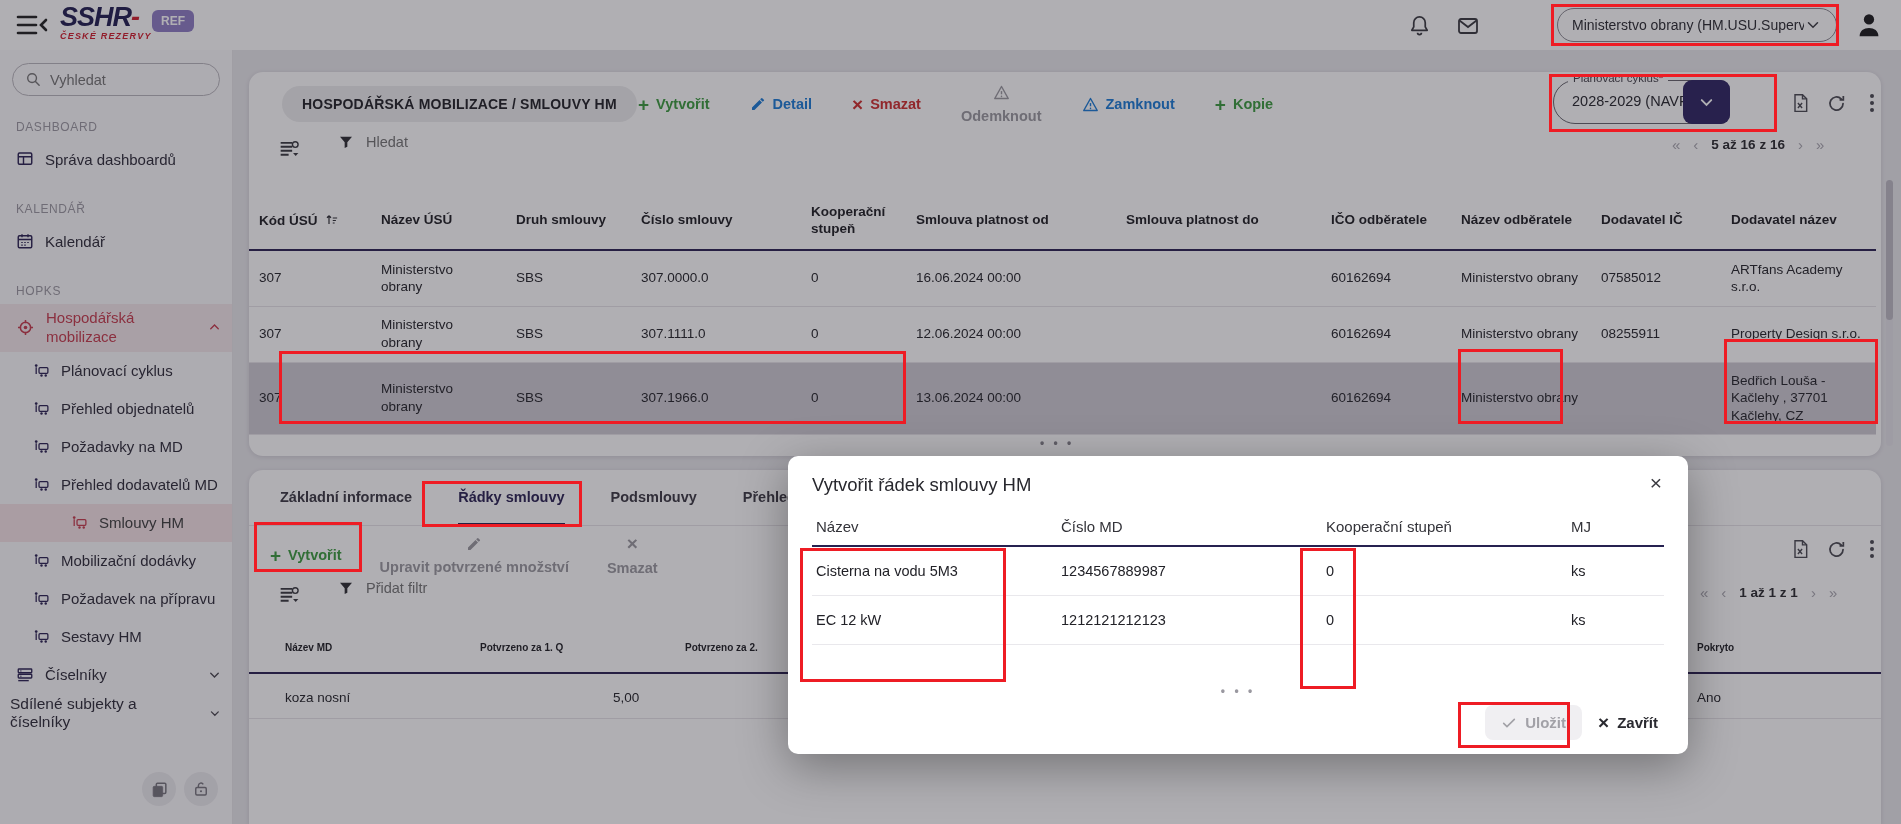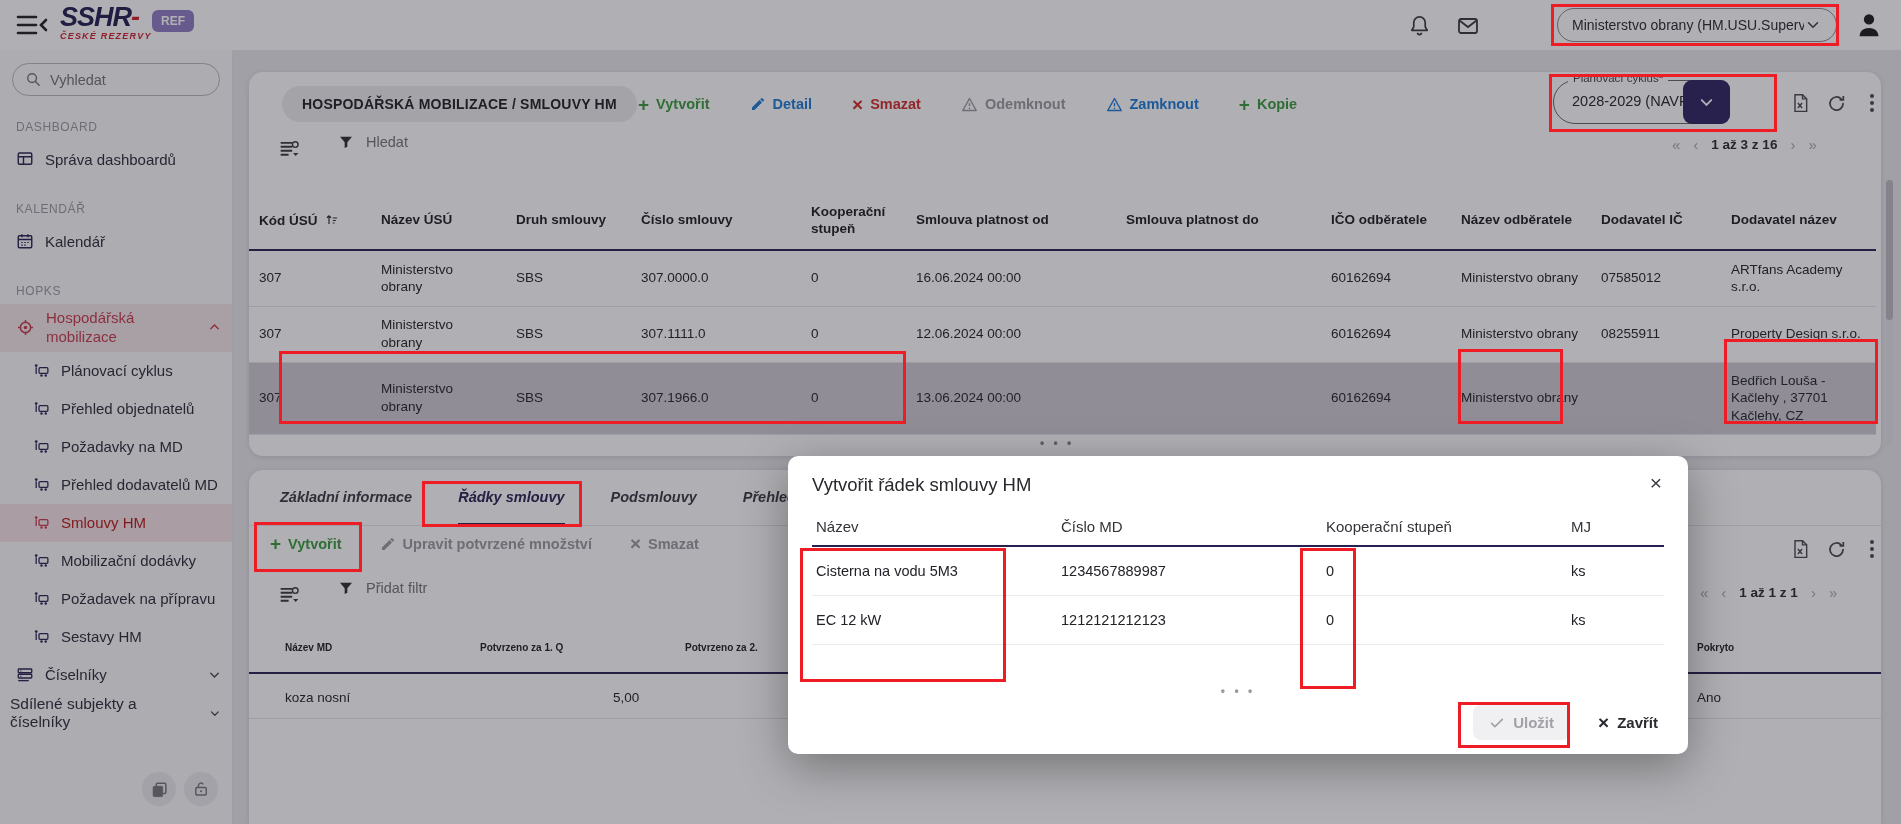--- a/index.html
+++ b/index.html
@@ -19,38 +19,38 @@
   .user-select .lbl { flex:1; white-space:nowrap; overflow:hidden; }
   .avatar { position:absolute; left:1854px; top:10px; }
 
   
   .sidebar { position:absolute; left:0; top:50px; width:233px; height:774px; background:#fbfafc; border-right:1px solid #e7e5e9; z-index:1; }
   .search-box { margin:13px 12px 0 12px; height:33px; border:1.3px solid #b9b7bd; border-radius:17px; display:flex; align-items:center; padding:0 12px; gap:8px; background:#fbfafc; }
   .search-box input { border:none; outline:none; background:transparent; font-size:14.5px; color:#555; width:150px; font-family:"Liberation Sans",sans-serif; }
   .nav-section { font-size:12px; color:#9b99a1; letter-spacing:.6px; margin:24px 0 6px 16px; }
   .nav-item { height:38px; display:flex; align-items:center; gap:11px; padding:0 10px 0 16px; font-size:15px; color:#2f2d3a; cursor:pointer; }
   .nav-sub { padding-left:33px; }
-  .nav-red { color:#b91c1c; }
+  .nav-red { color:#404040;justify-content:center; }
   .nav-active { background:#f6e4e7; }
   .hm-block { background:#f5e9ec; padding:5px 10px 5px 16px; display:flex; gap:11px; align-items:center; cursor:pointer; }
   .hm-label { font-size:15px; color:#c63c4e; line-height:1.25; width:130px; }
   .chev { margin-left:auto; }
   .side-foot { position:absolute; right:14px; bottom:18px; display:flex; gap:8px; }
   .icon-circle { width:34px; height:34px; border-radius:50%; background:#ecebef; display:flex; align-items:center; justify-content:center; cursor:pointer; }
 
   
   .card { position:absolute; background:#fff; border-radius:14px; box-shadow:0 1px 5px rgba(40,35,60,.14); z-index:1; }
   .card-top { left:249px; top:72px; width:1632px; height:384px; }
   .card-bottom { left:249px; top:470px; width:1632px; height:354px; border-radius:14px 14px 0 0; }
 
   
   .crumb-chip { position:absolute; left:282px; top:86px; height:36px; background:#ededee; border-radius:18px; display:flex; align-items:center; padding:0 20px; font-size:14px; font-weight:700; color:#232328; letter-spacing:.2px; z-index:2; }
   .tb-row { position:absolute; left:638px; top:86px; height:36px; display:flex; align-items:center; gap:40px; z-index:2; }
   .tbtn { display:inline-flex; align-items:center; gap:7px; font-size:14.5px; font-weight:700; cursor:pointer; white-space:nowrap; }
-  .t-green { color:#3d9c40; } .t-blue { color:#1c7cd6; } .t-red { color:#cf2f2f; } .t-gray { color:#9b9aa0; }
+  .t-green { color:#3d9c40; } .t-blue { color:#1c7cd6; } .t-red { color:#cf2f2f; } .t-gray { color:#9b9aa0;flex-direction:column; }
   .plus { font-size:19px; font-weight:700; line-height:1; }
   .xmark { font-size:19px; font-weight:700; line-height:1; }
 
   
   .cycle { position:absolute; left:1553px; top:80px; width:177px; height:44px; border:1.5px solid #67656d; border-radius:22px 10px 10px 22px; z-index:2; background:#fff; cursor:pointer; }
   .cycle-label { position:absolute; top:-9px; left:14px; background:#fff; padding:0 5px; font-size:11.5px; color:#46444c; }
   .cycle-star { color:#d21f2e; font-weight:700; }
   .cycle-value { line-height:41px; padding-left:18px; font-size:14.5px; color:#28282e; }
   .cycle-btn { position:absolute; right:-1px; top:-1px; width:47px; height:44px; background:#2e2563; border-radius:9px; display:flex; align-items:center; justify-content:center; }
   .util-icons { position:absolute; display:flex; gap:16px; align-items:center; z-index:2; }
@@ -72,21 +72,21 @@
   .grid tr.r { height:56px; cursor:pointer; }
   .grid tr.sel { background:#cecbd3; height:72px; }
   .sort-ic { vertical-align:-2px; margin-left:6px; }
   .expander { position:absolute; color:#85838b; font-size:12px; font-weight:700; letter-spacing:3px; z-index:2; cursor:pointer; }
 
   
   .sbar { position:absolute; width:7px; border-radius:4px; background:#e4e2e8; z-index:2; }
   .sbar .thumb { position:absolute; left:0; width:7px; border-radius:4px; background:#bdbbc4; }
 
   
-  .tabs { position:absolute; left:280px; top:470px; height:56px; display:flex; gap:46px; align-items:center; z-index:2;font-style:italic; }
+  .tabs { position:absolute; left:280px; top:470px; height:56px; display:flex; gap:46px; align-items:center; z-index:2; }
   .tab { font-size:14.5px; font-weight:700; color:#3c3a44; height:56px; display:flex; align-items:center; cursor:pointer; border-bottom:3px solid transparent; }
   .tab-active { color:#2b2353; border-bottom:3px solid #2b2353; }
   .tabs-line { position:absolute; left:249px; top:525px; width:1632px; height:1px; background:#e6e4e8; z-index:1; }
 
   .sub-toolbar { position:absolute; left:270px; top:534px; display:flex; gap:38px; align-items:center; z-index:2; }
 
   
   .bt-head { position:absolute; font-size:10px; font-weight:700; color:#1f1f24; z-index:2; }
   .bt-cell { position:absolute; font-size:13.5px; color:#26262b; z-index:2; }
   .bt-line-dark { position:absolute; left:249px; top:672px; width:1632px; height:2px; background:#2b2353; z-index:2; }
@@ -94,21 +94,21 @@
 
   
   .overlay { position:absolute; inset:0; background:rgba(28,25,38,.35); z-index:10; }
   .modal { position:absolute; left:788px; top:456px; width:900px; height:298px; background:#fff; border-radius:10px; box-shadow:0 12px 48px rgba(0,0,0,.35); z-index:20; }
   .modal-title { position:absolute; left:24px; top:18px; font-size:18.5px; color:#28282e; }
   .modal-close { position:absolute; right:26px; top:16px; font-size:21px; color:#3a3a40; cursor:pointer; line-height:1; }
   .mtable { position:absolute; left:24px; top:56px; width:852px; border-collapse:collapse; table-layout:fixed; }
   .mtable th { text-align:left; font-size:15px; font-weight:500; color:#333339; padding:6px 4px 10px 4px; border-bottom:2px solid #262150; }
   .mtable td { font-size:14.5px; color:#222228; padding:0 4px; height:49px; border-bottom:1px solid #e9e8ec; }
   .m-expander { position:absolute; left:0; right:0; top:228px; text-align:center; color:#9a98a0; font-size:12px; font-weight:700; letter-spacing:3px; cursor:pointer; }
-  .m-footer { position:absolute; right:30px; bottom:14px; display:flex; align-items:center; gap:28px;justify-content:space-between; }
+  .m-footer { position:absolute; right:30px; bottom:14px; display:flex; align-items:center; gap:16px;justify-content:space-between; }
   .btn-save { display:flex; align-items:center; gap:8px; background:#f0eff2; border-radius:8px; padding:9px 16px; font-size:15px; font-weight:700; color:#a2a1a7; cursor:default; }
   .btn-close { display:flex; align-items:center; gap:8px; font-size:15px; font-weight:700; color:#2a2a30; cursor:pointer; }
 
   
   .ann { position:absolute; border:3px solid #ee1c24; z-index:30; pointer-events:none; }
 </style>
 </head>
 <body>
 
 <div class="topbar">
@@ -387,21 +387,21 @@
 </div>
 <div class="filter-pill" style="left:322px; top:134px; width:1333px;">
   <svg viewBox="0 0 24 24" width="16" height="16">
       <path d="M3 4h18l-7 8.2V19l-4 2v-8.8L3 4z" fill="#2e2e33"></path>
     </svg>
   <input placeholder="Hledat" style="">
 </div>
 <div class="pager" style="left:1672px; top:136px;">
   <span>«</span>
     <span>‹</span>
-  <span class="cnt">1 až 3 z 16</span>
+  <span class="cnt">5 až 16 z 16</span>
   <span>›</span>
     <span>»</span>
 </div>
 
 <table class="grid">
   <colgroup>
       <col style="width:122px">
       <col style="width:135px">
       <col style="width:125px">
       <col style="width:170px">

